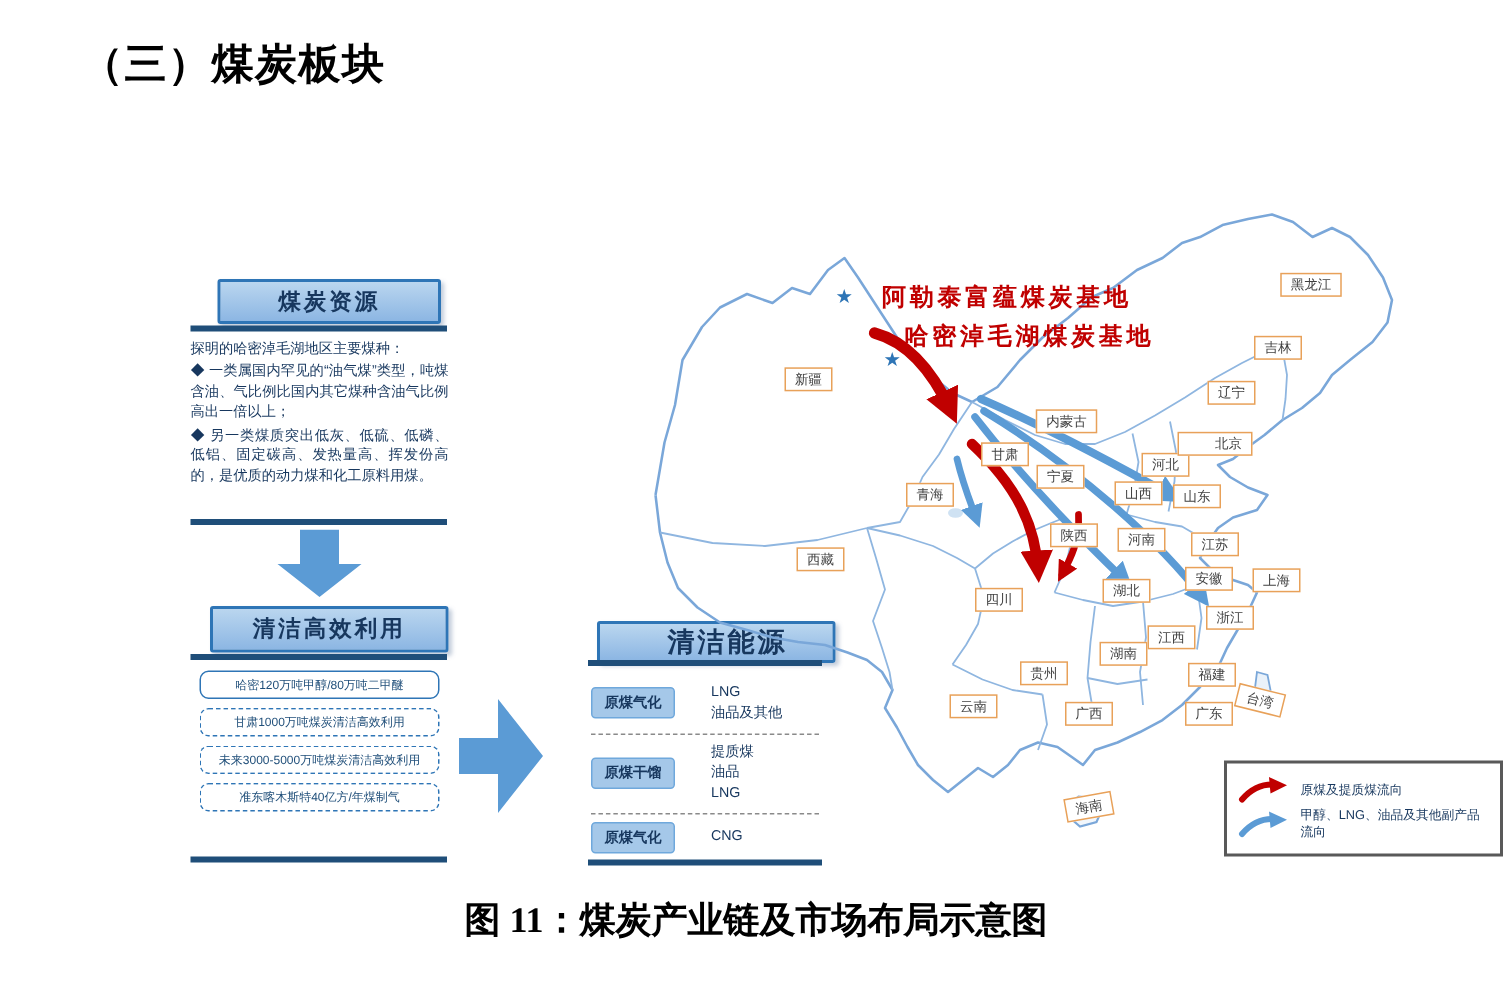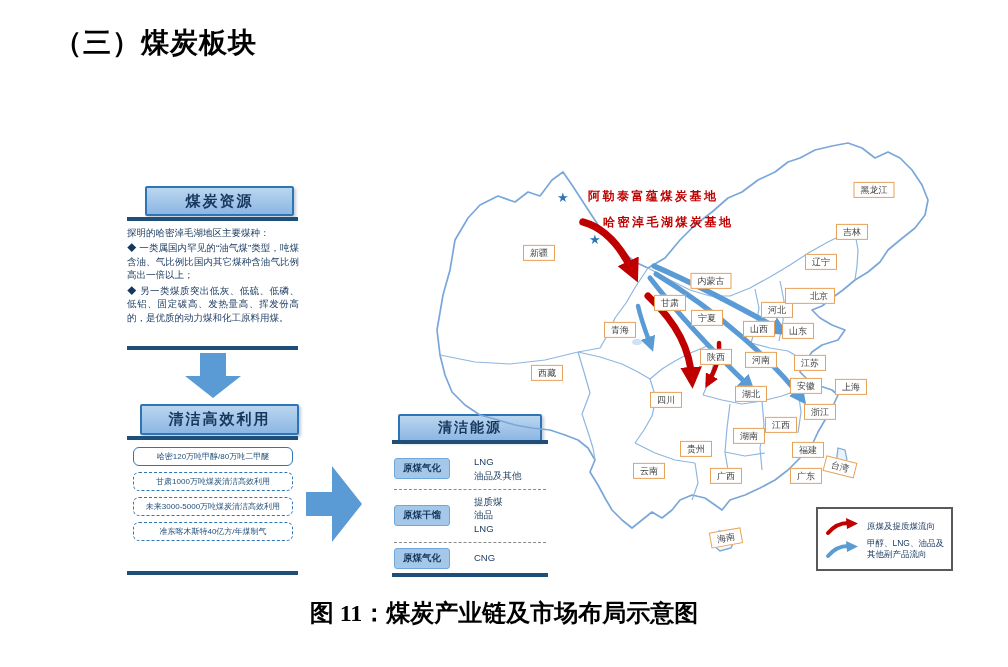--- a/index.html
+++ b/index.html
@@ -36,25 +36,25 @@
   .energy-row:last-child{border-bottom:none;}
   .process-chip{background:#A5C8E9;border:1px solid #6FA8DC;color:#17375E;font-weight:bold;
         font-size:9.5px;padding:3px 8px;border-radius:3px;margin-right:24px;white-space:nowrap;}
   .outputs{font-size:9.5px;color:#17375E;line-height:1.45;}
 
   
   #map-svg{position:absolute;left:430px;top:138px;}
   #province-layer,#base-layer{position:absolute;left:0;top:0;width:1008px;height:667px;pointer-events:none;}
   .province-label{position:absolute;background:#fff;border:1px solid #E8A159;color:#3f3f3f;
         font-size:9px;line-height:1.25;padding:1.5px 6px;white-space:nowrap;}
-  .base-label{position:absolute;color:#C00000;font-weight:bold;font-size:12px;
+  .base-label{position:absolute;color:#C00000;font-weight:bold;font-size:16px;
         letter-spacing:2.5px;white-space:nowrap;}
 
   
-  #legend{position:absolute;left:816px;top:507px;width:137px;border:2px solid #595959;
+  #legend{position:absolute;left:816px;top:507px;width:186px;border:2px solid #595959;
         background:#fff;padding:6px 7px;box-sizing:border-box;}
   .legend-row{display:flex;align-items:center;margin:2px 0;}
   .legend-arrow{width:34px;height:19px;flex:none;margin-right:8px;}
   .legend-label{font-size:8.5px;color:#17375E;line-height:1.35;}
 </style>
 </head>
 <body>
 
 <div class="page">
 
@@ -84,21 +84,21 @@
       <div class="project-box dashed">未来3000-5000万吨煤炭清洁高效利用</div>
       <div class="project-box dashed">准东喀木斯特40亿方/年煤制气</div>
     </div>
 
   <div class="bar" style="left:127px;top:571px;width:171px;"></div>
 
   <svg class="conn" style="left:306px;top:464px;" width="58" height="80" viewBox="0 0 58 80">
     <polygon points="0,28 26,28 26,2 56,40 26,78 26,52 0,52" fill="#5B9BD5"></polygon>
   </svg>
 
-  <div class="hdr-box" style="left:398px;top:414px;width:140px;height:24px;font-size:14px;">清洁能源</div>
+  <div class="hdr-box" style="left:398px;top:414px;width:140px;height:24px;font-size:18px;padding-left:15px;">清洁能源</div>
   <div class="bar" style="left:392px;top:440px;width:156px;"></div>
 
   <div id="energy-rows">
       <div class="energy-row">
         <div class="process-chip">原煤气化</div>
         <div class="outputs">
           <div>LNG</div>
           <div>油品及其他</div>
         </div>
       </div>

